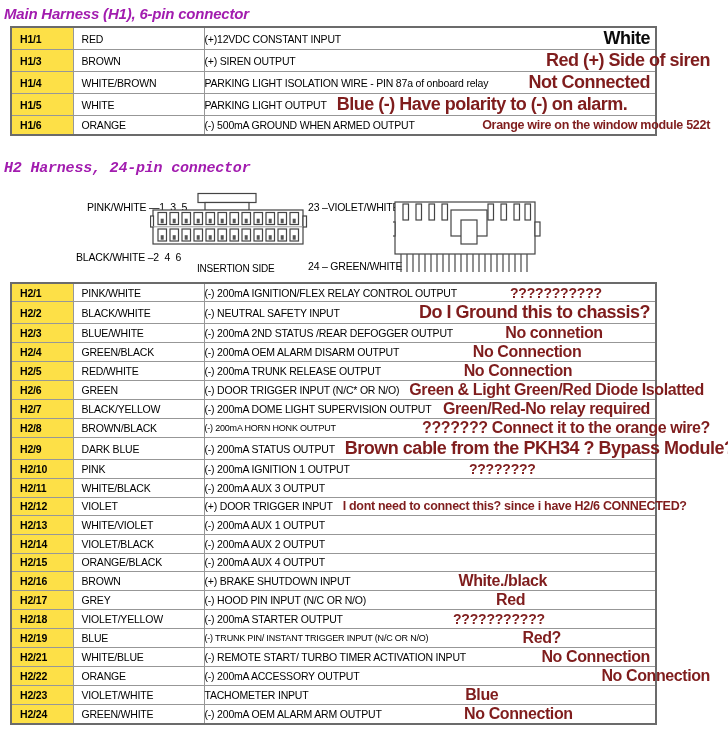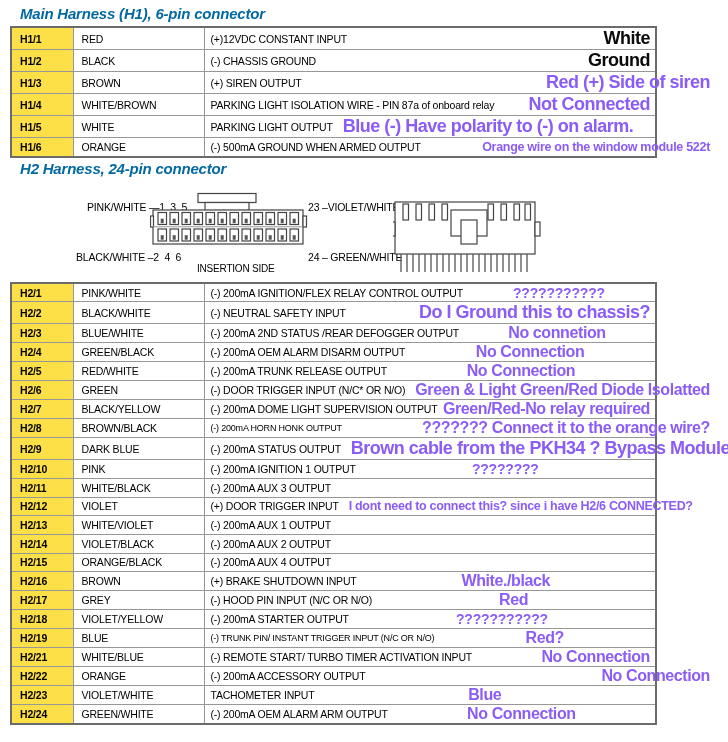--- a/index.html
+++ b/index.html
@@ -1,72 +1,72 @@
 <!DOCTYPE html>
 <html><head>
 <meta charset="utf-8">
 <style>
   * { box-sizing: border-box; margin: 0; padding: 0; }
   html, body { width: 728px; height: 742px; background: #fff; overflow: hidden; }
   body { font-family: "Liberation Sans", sans-serif; position: relative; color: #000; }
 
   .section-title {
-    position: absolute; left: 20px;
+    position: absolute; left: 4px;
     font: italic bold 15px "Liberation Sans", sans-serif;
-    letter-spacing: -0.2px; color: #0369a1;
+    letter-spacing: -0.2px; color: #a21caf;
   }
   #title-h1 { top: 5px; }
-  #title-h2 { top: 160px; }
+  #title-h2 { top: 160px; font-family: Liberation Mono, monospace; }
 
   
   .pin-table {
     position: absolute; left: 10px;
     border-collapse: collapse; table-layout: fixed; width: 621px;
     border: 2px solid #6b6b6b;
   }
   #h1-table { top: 26px; }
   #h2-table { top: 282px; }
   .pin-table td {
     border: 1px solid #979797;
     font-size: 10.5px; letter-spacing: -0.2px;
     white-space: nowrap; overflow: visible;
     vertical-align: middle;
   }
   #h1-table td { height: 19.2px; }
   #h2-table td { height: 18.7px; }
   td.pin-cell   { width: 62px;  background: #fde047; font-weight: bold; padding-left: 8px; }
   td.color-cell { width: 131px; padding-left: 8px; }
-  td.desc-cell  { width: 452px; padding-left: 6px; }
+  td.desc-cell  { width: 452px; }
   .dflex { display: flex; align-items: center; overflow: visible; width: 100%; }
   .desc { white-space: nowrap; }
   .desc.small { font-size: 9px; }
   .ann { white-space: nowrap; line-height: 1; }
 
   
-  .a-red   { color: #8b5cf6; }
+  .a-red   { color: #7f1d1d; }
   .a-black { color: #0a0a0a; }
   .a-lg { font: bold 18px "Liberation Sans", sans-serif; letter-spacing: -0.5px; }
   .a-md { font: bold 16px "Liberation Sans", sans-serif; letter-spacing: -0.4px; }
   .a-q  { font: bold 14px "Liberation Sans", sans-serif; }
   .a-sm { font: bold 12.5px "Liberation Sans", sans-serif; letter-spacing: -0.3px; }
   .al-right  { margin-left: auto; padding-right: 5px; }
   .al-center { flex: 1 1 auto; text-align: center; }
   .al-ovf    { margin-left: auto; margin-right: -55px; }
   .al-inline { margin-left: 10px; }
 
   
   #diagram { position: absolute; left: 0; top: 190px; width: 604px; height: 92px; }
   .conn-label {
     position: absolute; font-size: 10.5px; letter-spacing: -0.2px;
     white-space: pre; color: #000;
   }
   #lbl-tl { left: 87px;  top: 11px; }
   #lbl-tr { left: 308px; top: 11px; }
   #lbl-bl { left: 76px;  top: 61px; }
-  #lbl-br { left: 308px; top: 61px; }
+  #lbl-br { left: 308px; top: 70px; }
   #lbl-caption { left: 197px; top: 73px; font-size: 10px; }
   #conn-front { position: absolute; left: 150px; top: 2px; }
   #conn-side  { position: absolute; left: 393px; top: 6px; }
   .oln { fill: #fff; stroke: #444; stroke-width: 1.2; }
 </style>
 </head>
 <body>
 
 <div class="section-title" id="title-h1">Main Harness (H1), 6-pin connector</div>
 
@@ -77,30 +77,20 @@
         <td class="pin-cell"><span>H1/1</span></td>
         <td class="color-cell"><span>RED</span></td>
         <td class="desc-cell">
           <div class="dflex">
             <span class="desc">(+)12VDC CONSTANT INPUT</span>
             <span class="ann a-black a-lg al-right">White</span>
           </div>
         </td>
       </tr>
 
-      <tr>
-        <td class="pin-cell"><span>H1/2</span></td>
-        <td class="color-cell"><span>BLACK</span></td>
-        <td class="desc-cell">
-          <div class="dflex">
-            <span class="desc">(-) CHASSIS GROUND</span>
-            <span class="ann a-black a-lg al-right">Ground</span>
-          </div>
-        </td>
-      </tr>
 
       <tr>
         <td class="pin-cell"><span>H1/3</span></td>
         <td class="color-cell"><span>BROWN</span></td>
         <td class="desc-cell">
           <div class="dflex">
             <span class="desc">(+) SIREN OUTPUT</span>
             <span class="ann a-red a-lg al-ovf">Red (+) Side of siren</span>
           </div>
         </td>

